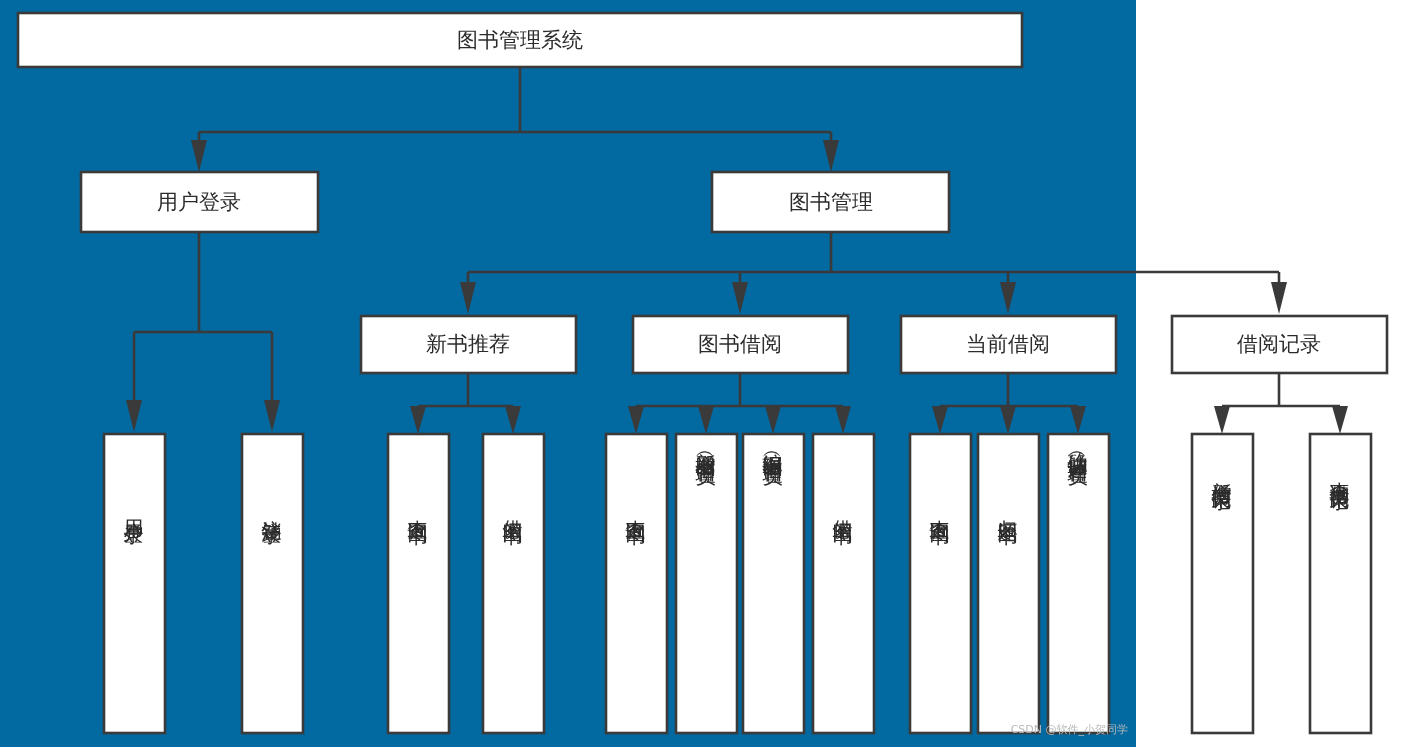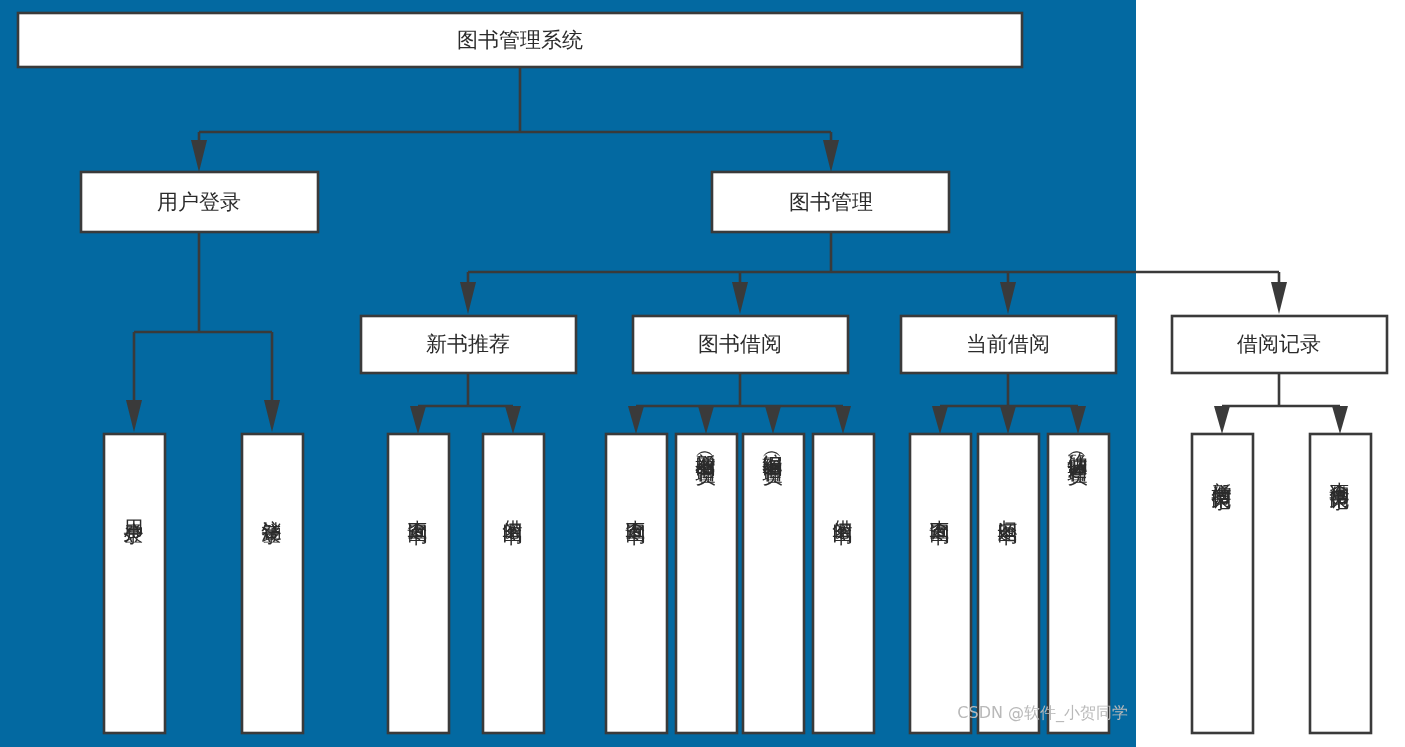--- a/index.html
+++ b/index.html
@@ -55,23 +55,23 @@
     font-size: 20px;
     fill: #2b2b2b;
     text-anchor: middle;
     writing-mode: vertical-rl;
     glyph-orientation-vertical: 0;
     letter-spacing: 2px;
   }
   .watermark-text {
     position: absolute;
     right: 8px;
-    bottom: 23px;
-    font-family: "DejaVu Sans", "Liberation Sans", sans-serif;
-    font-size: 16px;
+    bottom: 10px;
+    font-family: "DejaVu Sans", "Liberation Sans", sans-serif;
+    font-size: 11px;
     color: #b9b9b9;
     white-space: nowrap;
     user-select: none;
   }
 </style>
 </head>
 <body>
 
 <div id="diagram-root">
 

